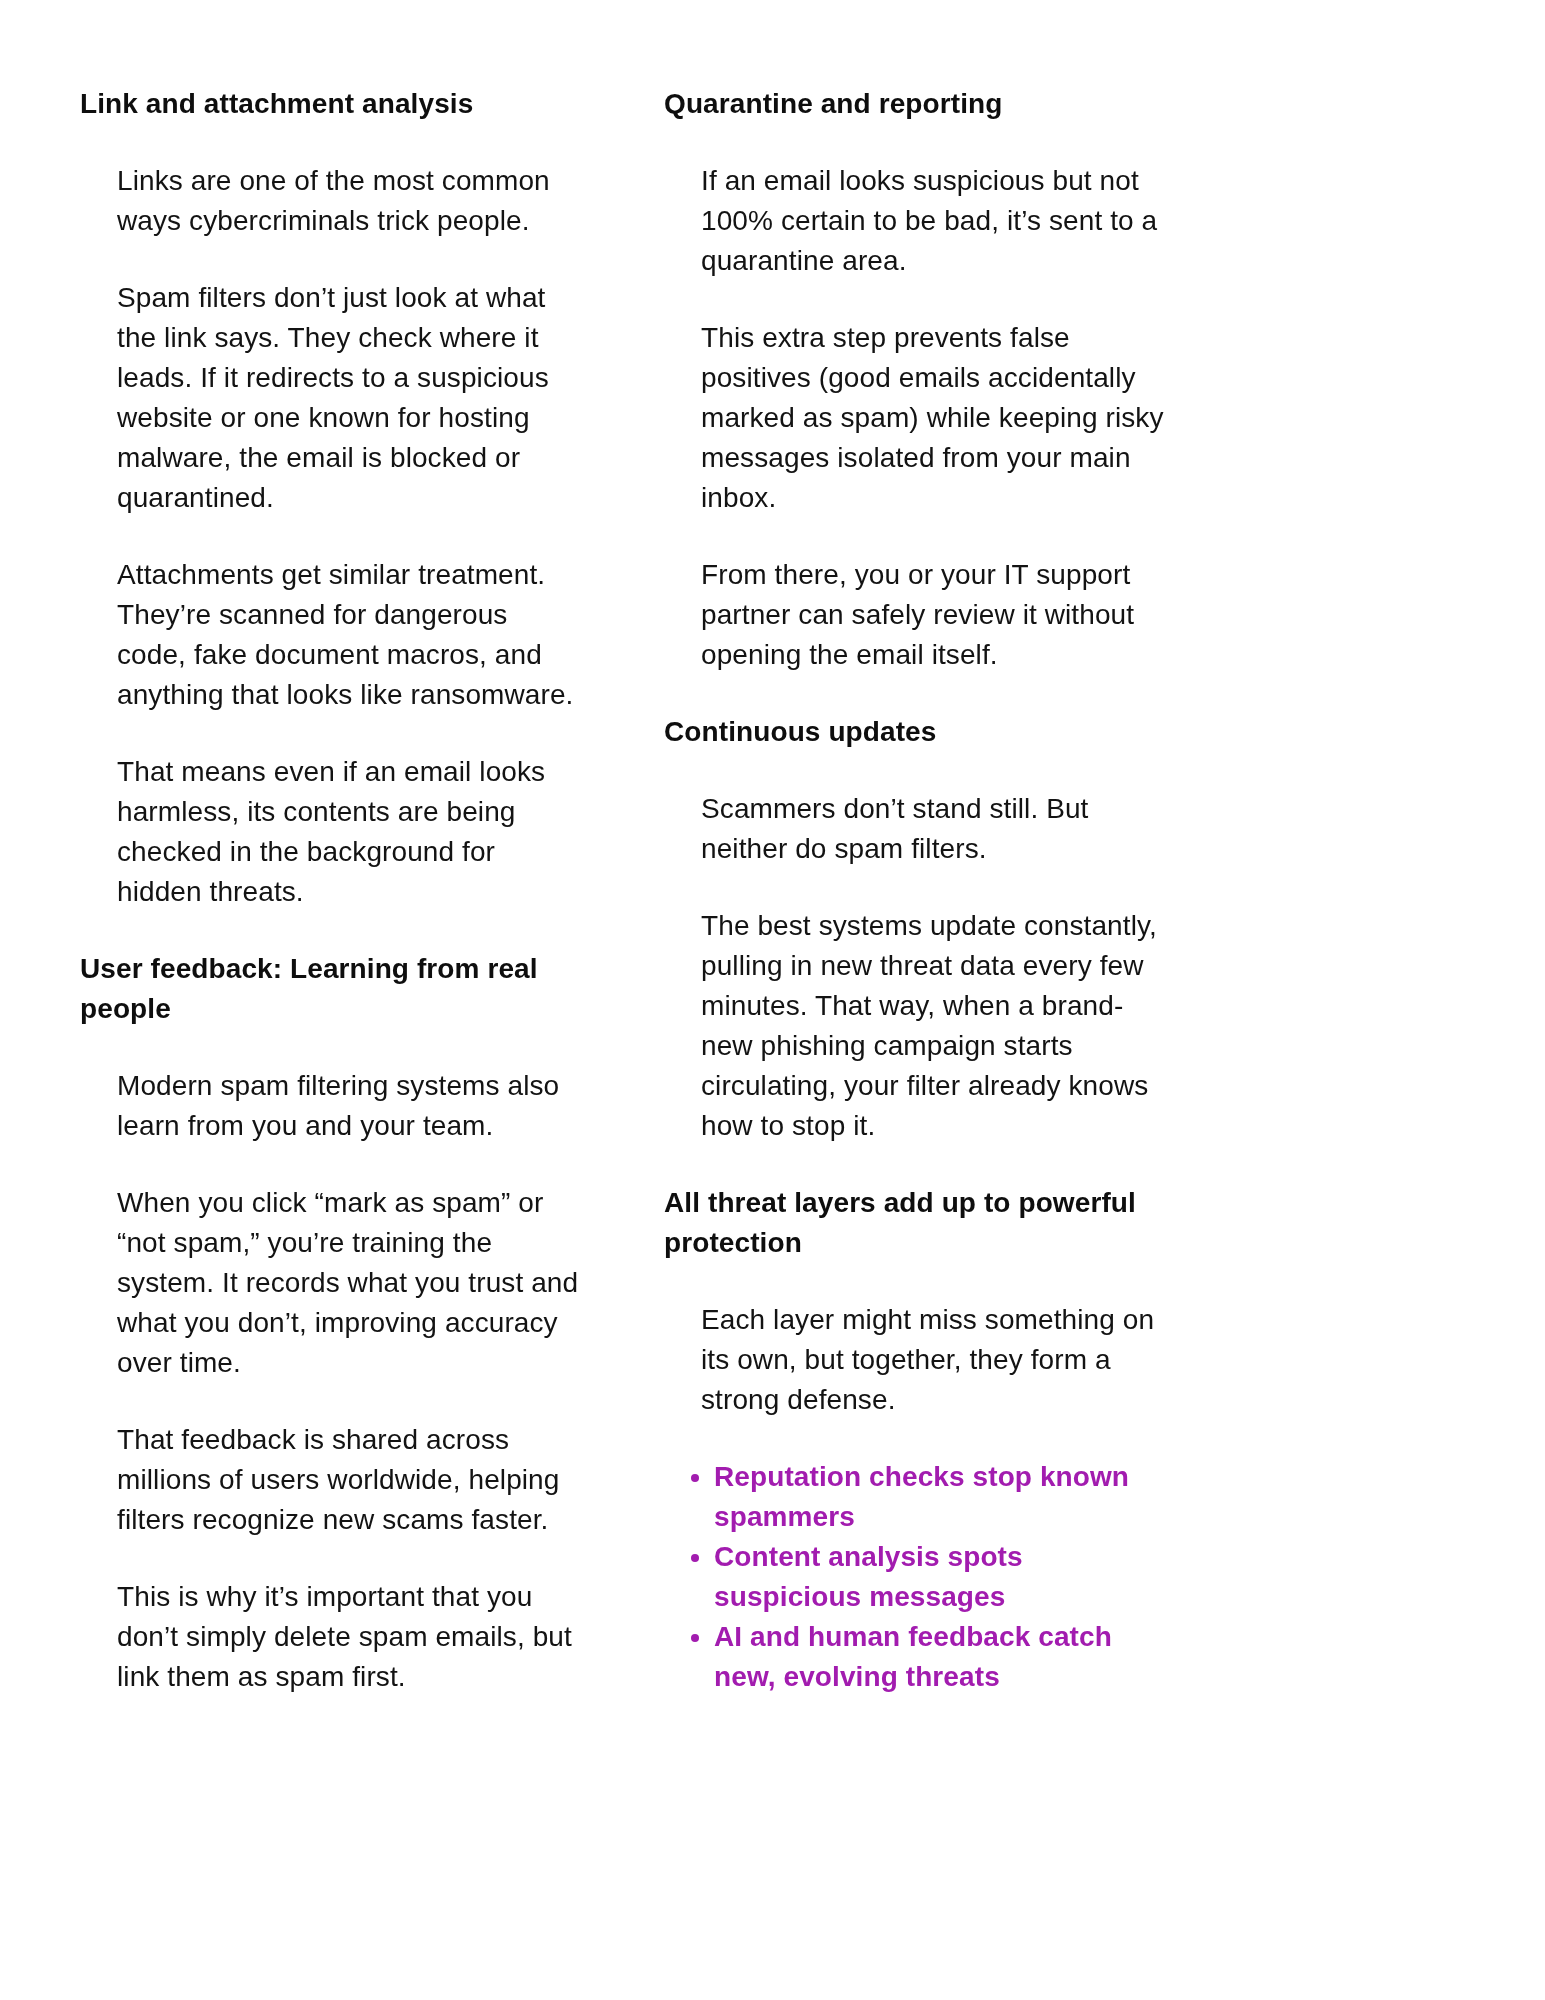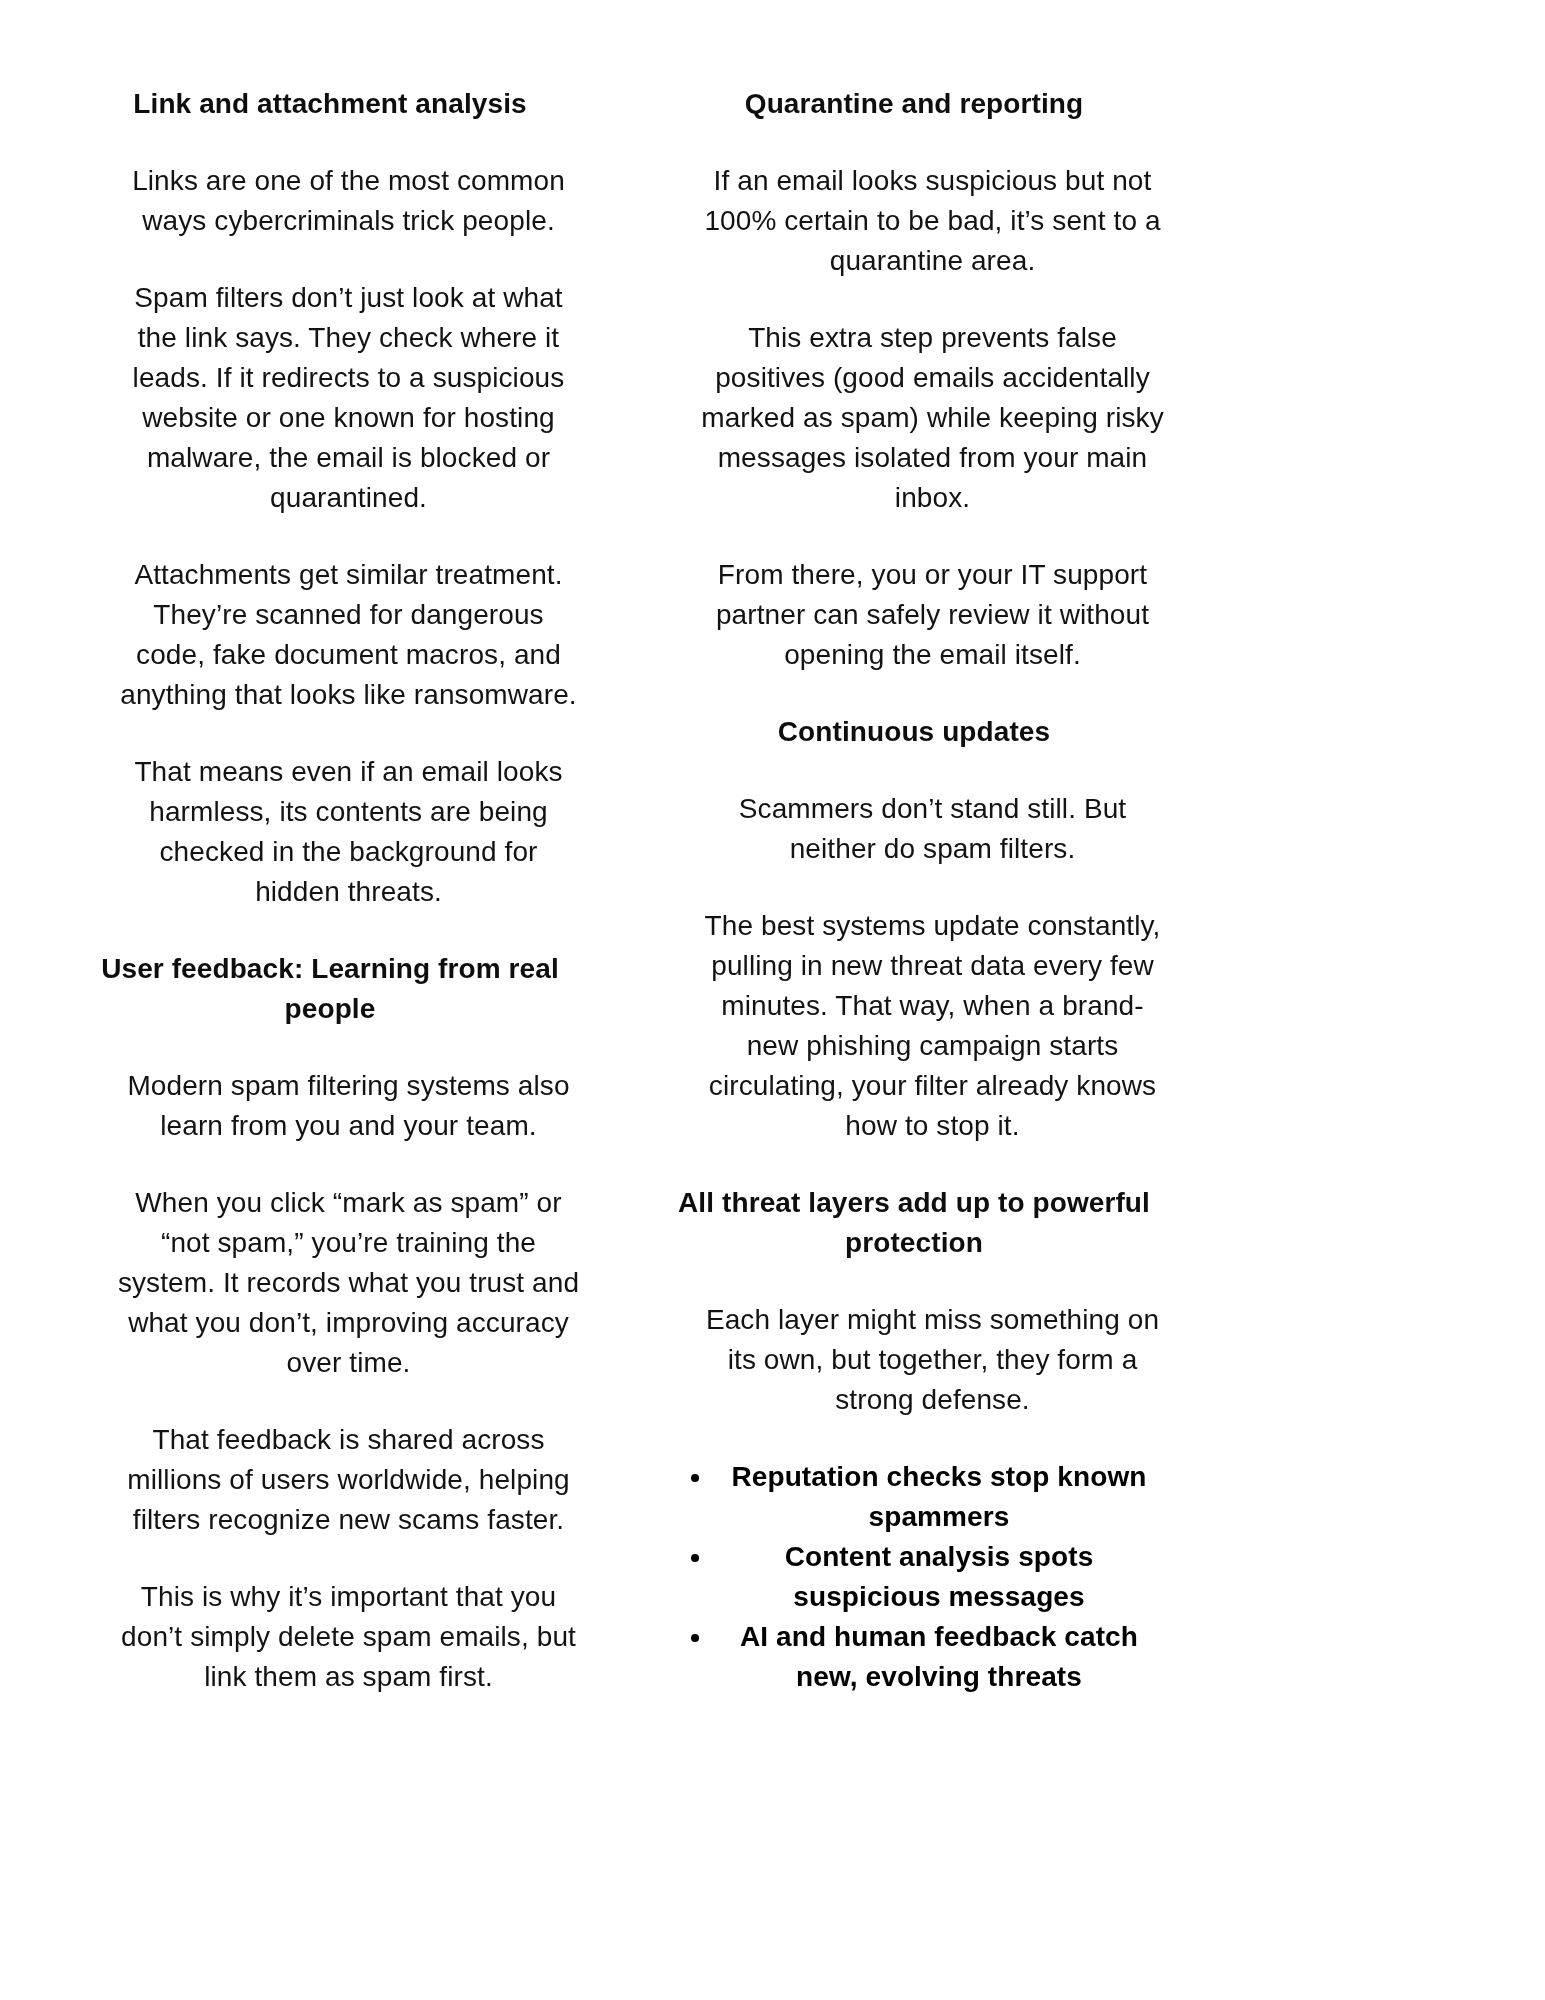--- a/index.html
+++ b/index.html
@@ -18,21 +18,20 @@
     box-sizing: border-box;
     width: 1545px;
     height: 2000px;
     padding: 84px 80px 40px 80px;
     background: #ffffff;
   }
   .columns {
     display: flex;
     gap: 84px;
     align-items: flex-start;
-    text-align: center;
   }
   .column {
     width: 500px;
     flex: 0 0 500px;
   }
   .block {
     margin: 37px 0 0 0;
     font-size: 28px;
     line-height: 40px;
     letter-spacing: 0.1px;
@@ -48,21 +47,21 @@
   p.block {
     font-weight: 400;
     margin-left: 37px;
   }
   ul.block {
     padding: 0 0 0 50px;
     list-style: disc;
   }
   ul.block li {
     font-weight: 700;
-    color: #000000;
+    color: #a21caf;
   }
 </style>
 </head>
 <body>
 
 <div class="page">
   <div class="columns">
     <div class="column" id="col-left">
         <h2 class="block">Link and attachment analysis</h2>
         <p class="block">Links are one of the most common ways cybercriminals trick people.</p>

